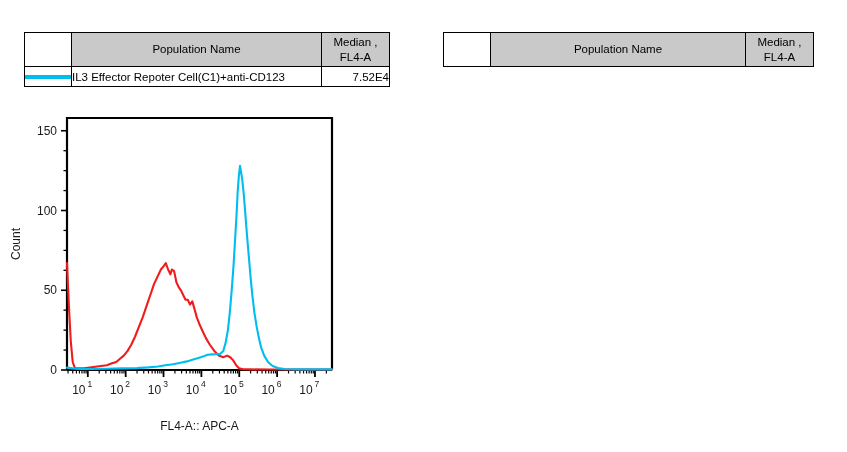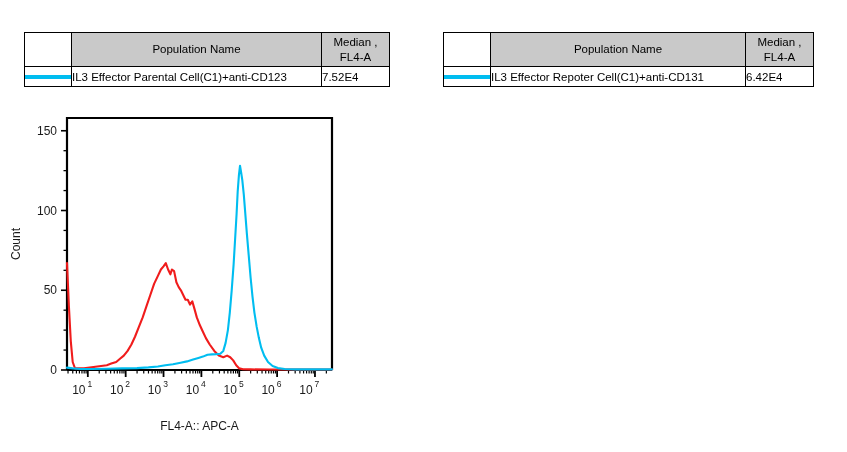--- a/index.html
+++ b/index.html
@@ -62,21 +62,21 @@
   .hdr-median .l2 { display: block; }
 
   .row-cell {
     height: 19px;
     font-size: 11.5px;
     padding: 0 4px;
     white-space: nowrap;
     overflow: hidden;
   }
   .cell-name   { text-align: left; }
-  .cell-median { text-align: left; padding-right: 5px; }
+  .cell-median { text-align: right; padding-right: 5px; }
   .cell-swatch { padding: 0; }
 
   .swatch {
     display: block;
     height: 4px;
     width: 100%;
     margin: 0;
   }
 
   
@@ -103,21 +103,21 @@
           <span class="l1">Median ,</span>
           <span class="l2">FL4-A</span>
         </th>
       </tr>
     </thead>
     <tbody>
       <tr>
         <td class="row-cell cell-swatch col-swatch">
           <span class="swatch" style="background: rgb(0, 189, 240);"></span>
         </td>
-        <td class="row-cell cell-name col-name">IL3 Effector Parental Cell(C1)+anti-CD123</td>
+        <td class="row-cell cell-name col-name">IL3 Effector Repoter Cell(C1)+anti-CD123</td>
         <td class="row-cell cell-median col-median">7.52E4</td>
       </tr>
     </tbody>
   </table>
 
   <div class="plot-wrap">
     <svg id="svg-0" width="423" height="348" viewBox="0 0 423 348">
         <path d="M 67 266 L 67 14 L 332 14 L 332 266" fill="none" stroke="#000" stroke-width="2.2"></path>
         <line x1="67" y1="266" x2="332" y2="266" stroke="#000" stroke-width="2.2"></line>
         <line x1="61" y1="266" x2="67" y2="266" stroke="#000" stroke-width="1.6"></line>
@@ -243,23 +243,16 @@
       <tr>
         <th class="hdr hdr-blank col-swatch"></th>
         <th class="hdr col-name">Population Name</th>
         <th class="hdr hdr-median col-median">
           <span class="l1">Median ,</span>
           <span class="l2">FL4-A</span>
         </th>
       </tr>
     </thead>
     <tbody>
-      <tr>
-        <td class="row-cell cell-swatch col-swatch">
-          <span class="swatch" style="background: rgb(0, 189, 240);"></span>
-        </td>
-        <td class="row-cell cell-name col-name">IL3 Effector Repoter Cell(C1)+anti-CD131</td>
-        <td class="row-cell cell-median col-median">6.42E4</td>
-      </tr>
     </tbody>
   </table>
 
 </div>
 
 </body></html>

